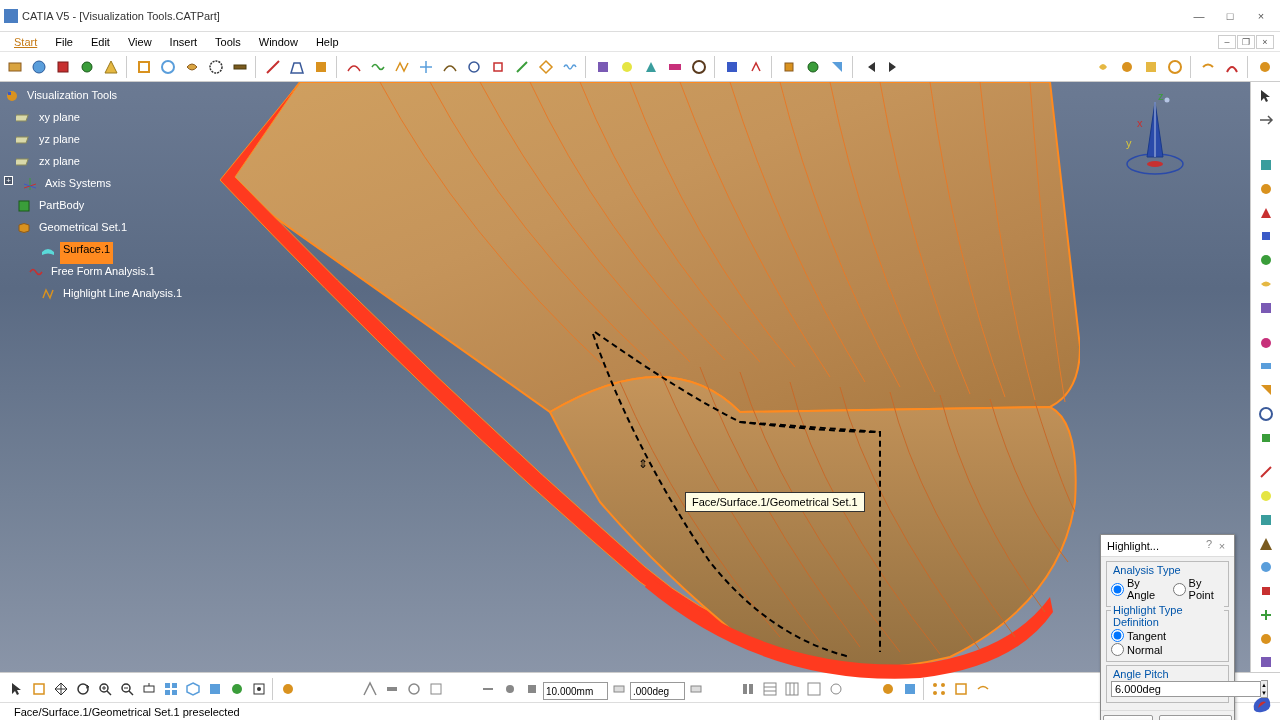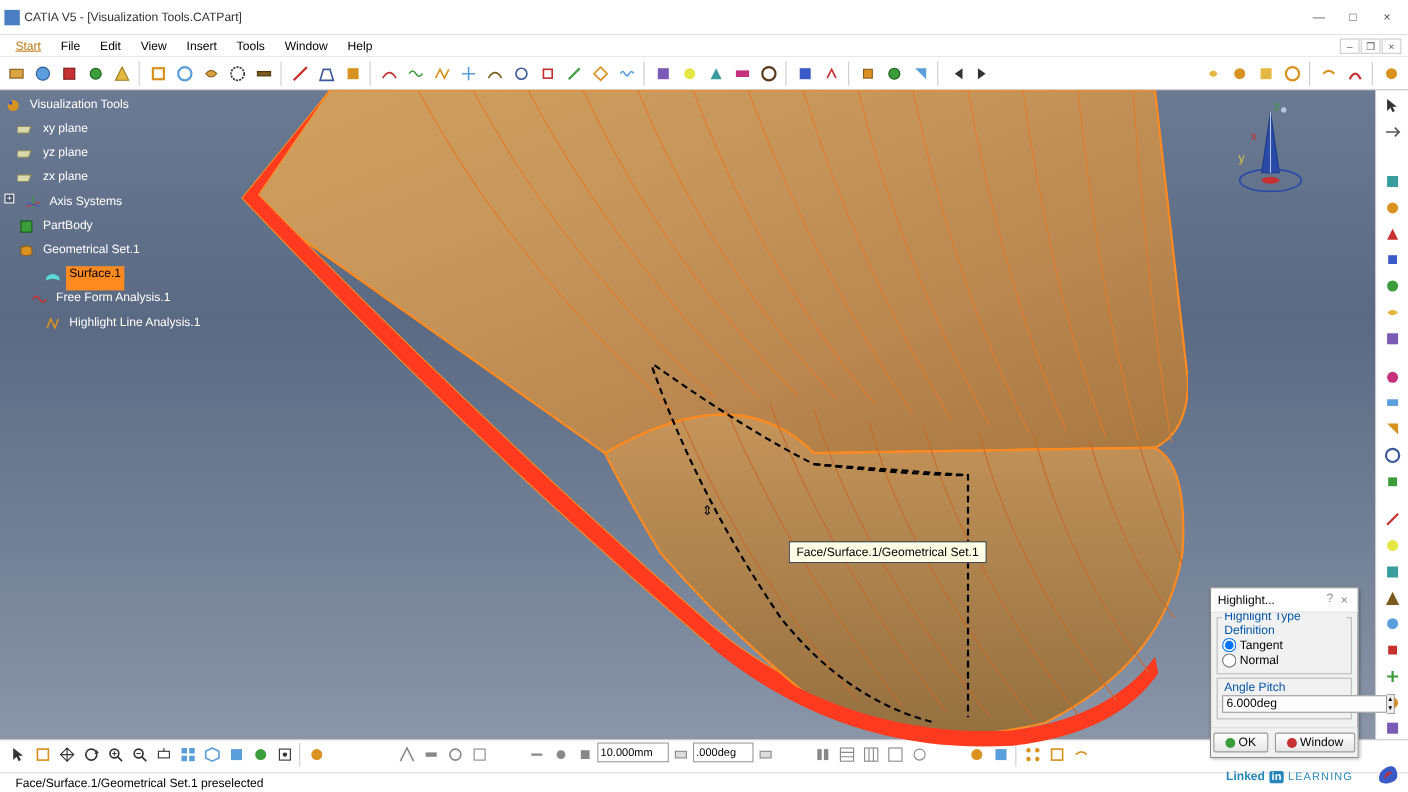--- a/index.html
+++ b/index.html
@@ -22,21 +22,21 @@
 .tree{position:absolute;left:4px;top:6px;z-index:10;color:#fff}
 .tree-node{display:flex;height:22px;gap:4px}
 .tree-icon{width:16px;height:16px;display:inline-block}
 .tree-label{padding:1px 3px;white-space:nowrap}
 .tree-label.sel{background:#ff8a1f;color:#000}
 .tree-label.link{}
 .tree-plus{width:9px;height:9px;border:1px solid #fff;background:#4a5568;display:flex;align-items:center;justify-content:center;font-size:8px;line-height:1}
 .viewport{flex:1;position:relative}
 .surface{position:absolute;top:0;right:200px;width:900px;height:640px}
 .compass{position:absolute;top:10px;right:90px;width:70px;height:90px}
-.tooltip{position:absolute;left:717px;top:410px;background:#fffde5;border:1px solid #333;padding:3px 6px;font-size:11px;color:#000;z-index:20}
+.tooltip{position:absolute;left:685px;top:410px;background:#fffde5;border:1px solid #333;padding:3px 6px;font-size:11px;color:#000;z-index:20}
 .cursor-mark{position:absolute;left:638px;top:375px;z-index:21;color:#000;font-size:12px}
 .right-toolbar{position:absolute;right:0;top:0;width:30px;height:100%;background:#fff;border-left:1px solid #ccc;display:flex;flex-direction:column;align-items:center;padding-top:4px;gap:4px}
 .rtb-btn{width:22px;height:22px;display:flex;align-items:center;justify-content:center}
 .dialog{position:absolute;right:45px;top:452px;width:135px;background:#f1f1f1;border:1px solid #888;box-shadow:1px 1px 3px rgba(0,0,0,.3);z-index:30}
 .dialog-title{height:22px;background:#fff;display:flex;align-items:center;padding:0 6px;border-bottom:1px solid #ddd;position:relative}
 .dialog-close{position:absolute;right:4px;top:3px;width:16px;height:16px;display:flex;align-items:center;justify-content:center;color:#888}
 .dialog-help{position:absolute;right:22px;top:3px;color:#888}
 .dialog-body{padding:4px 5px}
 .fieldset{border:1px solid #bbb;margin-bottom:3px;padding:2px 4px 4px}
 .fieldset-legend{font-size:11px;color:#0055aa;margin-top:-9px;background:#f1f1f1;display:inline-block;padding:0 2px}
@@ -44,21 +44,21 @@
 .radio-group{display:flex;gap:8px}
 .dialog-footer{display:flex;justify-content:center;gap:6px;padding:4px;border-top:1px solid #ddd;background:#f1f1f1}
 .dlg-btn{padding:2px 10px;border:1px solid #999;background:linear-gradient(#fff,#e5e5e5);border-radius:2px;display:flex;align-items:center;gap:3px}
 .status-dot{width:9px;height:9px;border-radius:50%}
 .dot-green{background:#3a9d3a}
 .dot-red{background:#c73030}
 .input-row{display:flex;align-items:center}
 .num-input{flex:1;border:1px solid #999;padding:1px 3px;background:#fff}
 .spinner{width:16px;display:flex;flex-direction:column;border:1px solid #999;border-left:0}
 .spin-btn{height:8px;background:#eee;display:flex;align-items:center;justify-content:center;font-size:6px}
-.bottom-toolbar{height:30px;background:#fff;display:flex;align-items:flex-start;padding:2px 6px;gap:0;border-top:1px solid #ccc}
+.bottom-toolbar{height:30px;background:#fff;display:flex;align-items:flex-end;padding:2px 6px;gap:0;border-top:1px solid #ccc}
 .statusbar{height:18px;background:#fff;border-top:1px solid #ddd;padding:2px 14px;display:flex;align-items:center}
 .logo-watermark{position:absolute;right:50px;bottom:8px;color:#0073b0;font-weight:bold;font-size:13px;display:flex;align-items:center;gap:4px;opacity:0.85}
 .catia-logo{position:absolute;right:6px;bottom:4px}
 .tb-input{width:65px;height:18px;border:1px solid #999;padding:0 2px;font-size:10px;background:#fff}
 </style>
 </head>
 <body>
 
 <div class="titlebar">
   <span class="icon"></span>
@@ -579,20 +579,33 @@
   </div>
 
   <div class="dialog">
     <div class="dialog-title">
       <span>Highlight...</span>
       <span class="dialog-help">?</span>
       <span class="dialog-close">×</span>
     </div>
     <div class="dialog-body">
       <div class="fieldset">
+        <div class="fieldset-legend">Analysis Type</div>
+        <div class="radio-group">
+          <label class="radio-row">
+              <input type="radio" checked="" style="">
+              <span>By Angle</span>
+            </label>
+          <label class="radio-row">
+              <input type="radio" style="">
+              <span>By Point</span>
+            </label>
+        </div>
+      </div>
+      <div class="fieldset">
         <div class="fieldset-legend">Highlight Type Definition</div>
         <label class="radio-row">
             <input type="radio" checked="" style="">
             <span>Tangent</span>
           </label>
         <label class="radio-row">
             <input type="radio" style="">
             <span>Normal</span>
           </label>
       </div>

